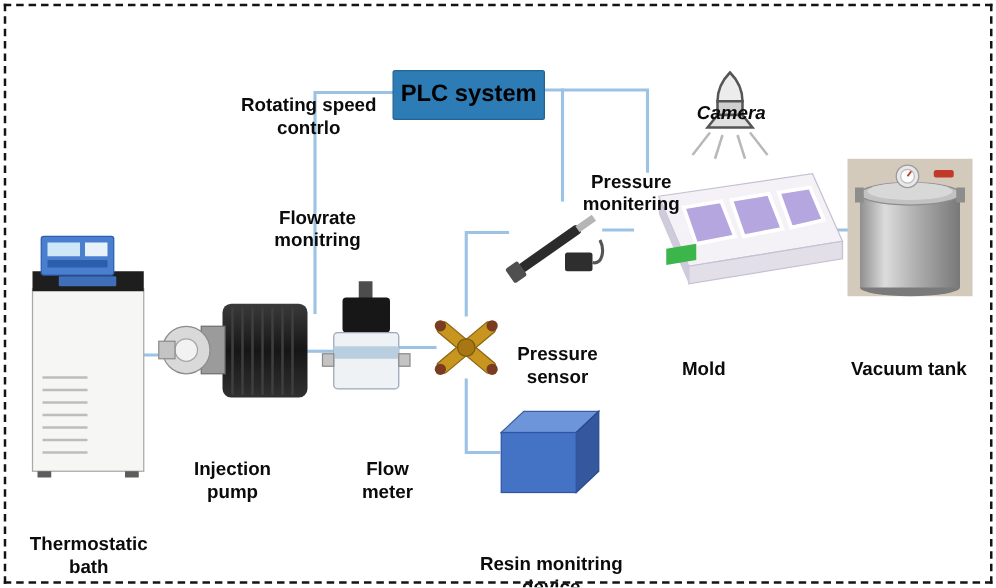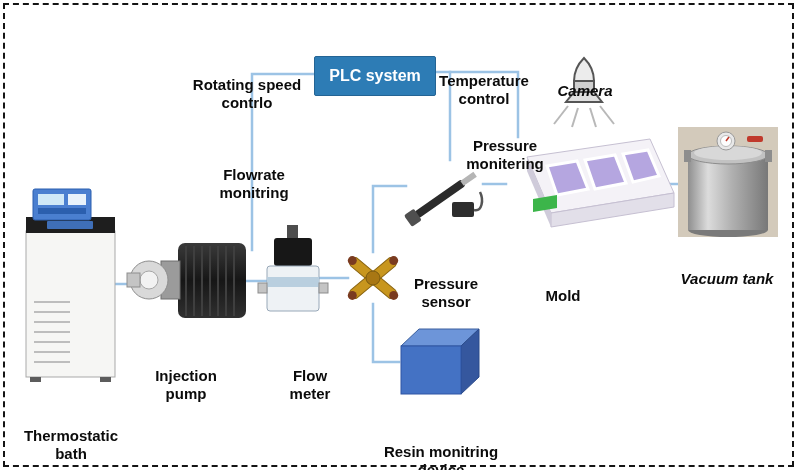--- a/index.html
+++ b/index.html
@@ -11,21 +11,21 @@
     position:absolute; inset:3px; border:2.5px dashed #141414; pointer-events:none;
   }
   .layer { position:absolute; left:0; top:0; width:797px; height:470px; }
   .conn path { fill:none; stroke-width:2.5; stroke-linecap:square; }
   .lbl {
     position:absolute; font-weight:bold; font-size:15px; line-height:1.18;
     color:#0b0b0b; text-align:center; white-space:pre-line;margin-top:44px;
   }
   .plc-box {
     position:absolute; left:314px; top:56px; width:122px; height:40px;
-    background:#2d7cb5; color:#ffffff; font-weight:bold; font-size:16px;
+    background:#2d7cb5; color:#000000; font-weight:bold; font-size:19px;
     display:flex; align-items:center; justify-content:center;
     border:1px solid #246494; border-radius:2px; box-sizing:border-box;
   }
 </style>
 </head>
 <body>
 
 <div class="canvas">
 
   <svg class="layer" viewBox="0 0 797 470">
@@ -155,32 +155,30 @@
       <polygon points="401,346 419,329 479,329 461,346" fill="#6d95d9" stroke="#3a5f9e"></polygon>
       <polygon points="461,346 479,329 479,377 461,394" fill="#35579e" stroke="#2a4a8a"></polygon>
       <rect x="401" y="346" width="60" height="48" fill="#4472c4" stroke="#2f55a4"></rect>
     </g>
   </svg>
 
   <div class="plc-box">PLC system</div>
 
   <div class="lbl" style="left:183px; top:32px; width:128px;">Rotating speed
 contrlo</div>
-  <div class="lbl" style="left:430px; top:28px; width:108px;">Temperature
-control</div>
   <div class="lbl" style="left:455px; top:93px; width:100px;">Pressure
 monitering</div>
   <div class="lbl" style="left:200px; top:122px; width:108px;text-align:center;">Flowrate
 monitring</div>
 
   <div class="lbl" style="left:548px; top:38px; width:74px;font-style:italic;">Camera</div>
   <div class="lbl" style="left:402px; top:231px; width:88px;">Pressure
 sensor</div>
   <div class="lbl" style="left:528px; top:243px; width:70px;">Mold</div>
-  <div class="lbl" style="left:672px; top:226px; width:110px;font-style:italic;">Vacuum tank</div>
+  <div class="lbl" style="left:672px; top:243px; width:110px;">Vacuum tank</div>
   <div class="lbl" style="left:12px; top:383px; width:118px;">Thermostatic
 bath</div>
   <div class="lbl" style="left:138px; top:323px; width:96px;">Injection
 pump</div>
   <div class="lbl" style="left:264px; top:323px; width:92px;">Flow
 meter</div>
   <div class="lbl" style="left:383px; top:399px; width:116px;">Resin monitring
 device</div>
 
   <div class="frame"></div>

